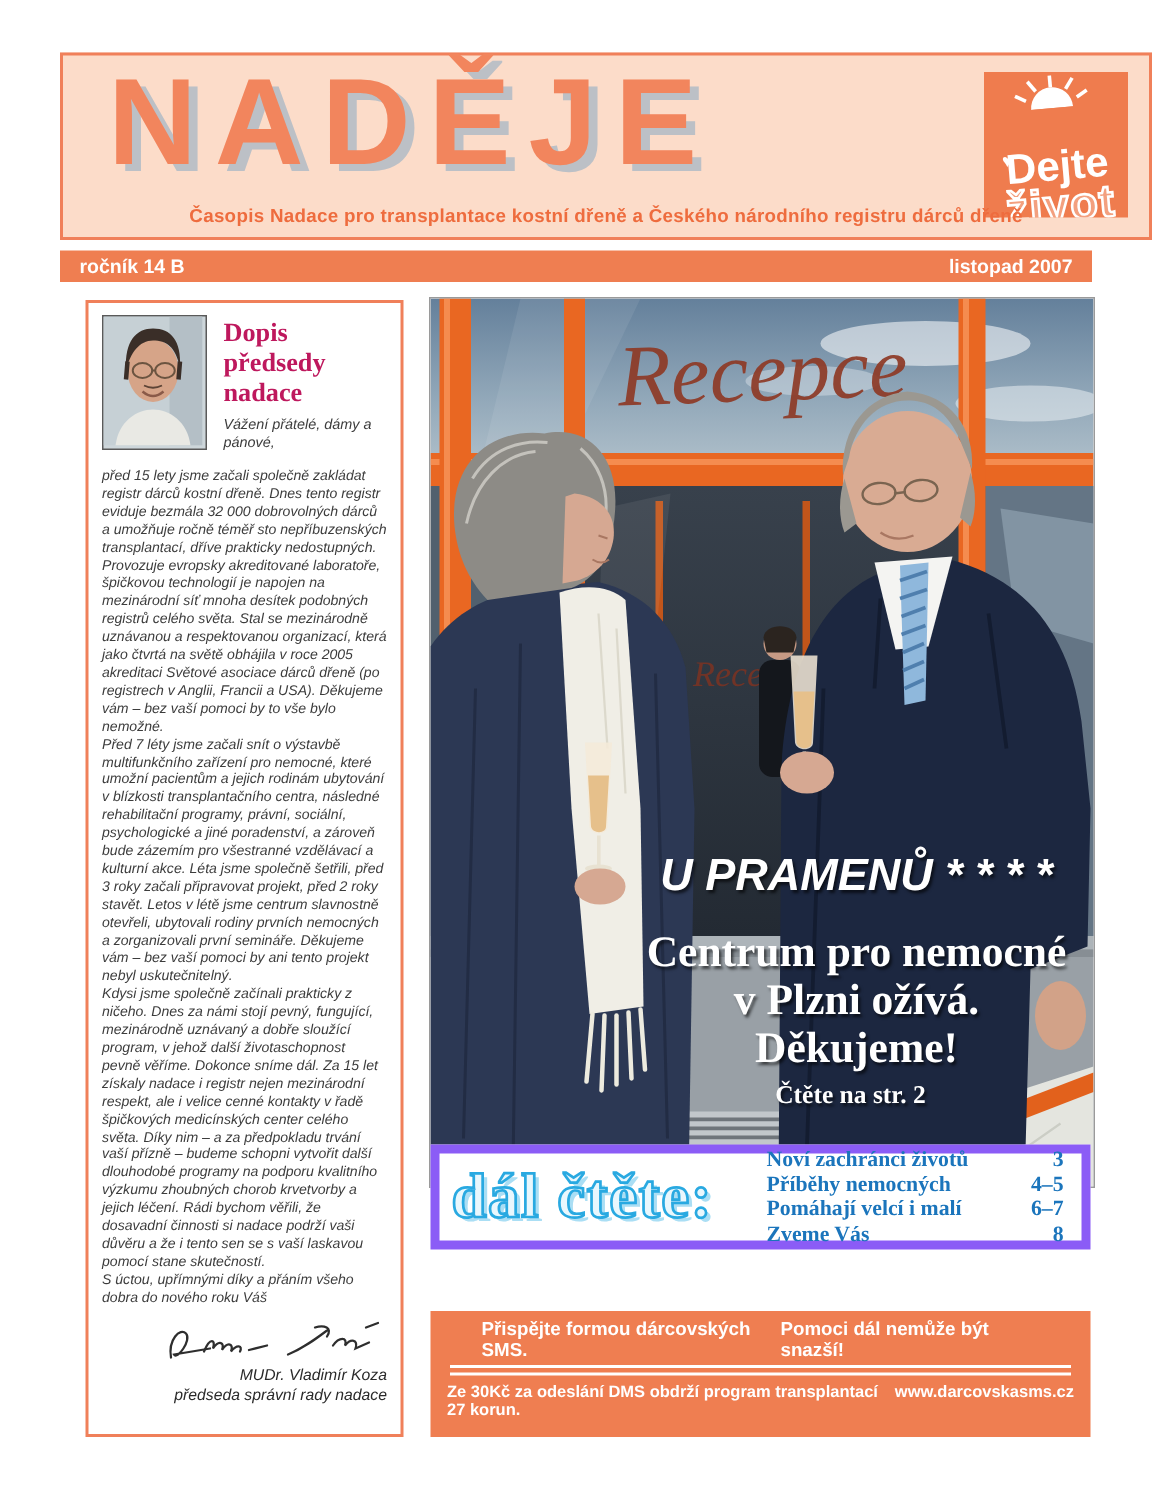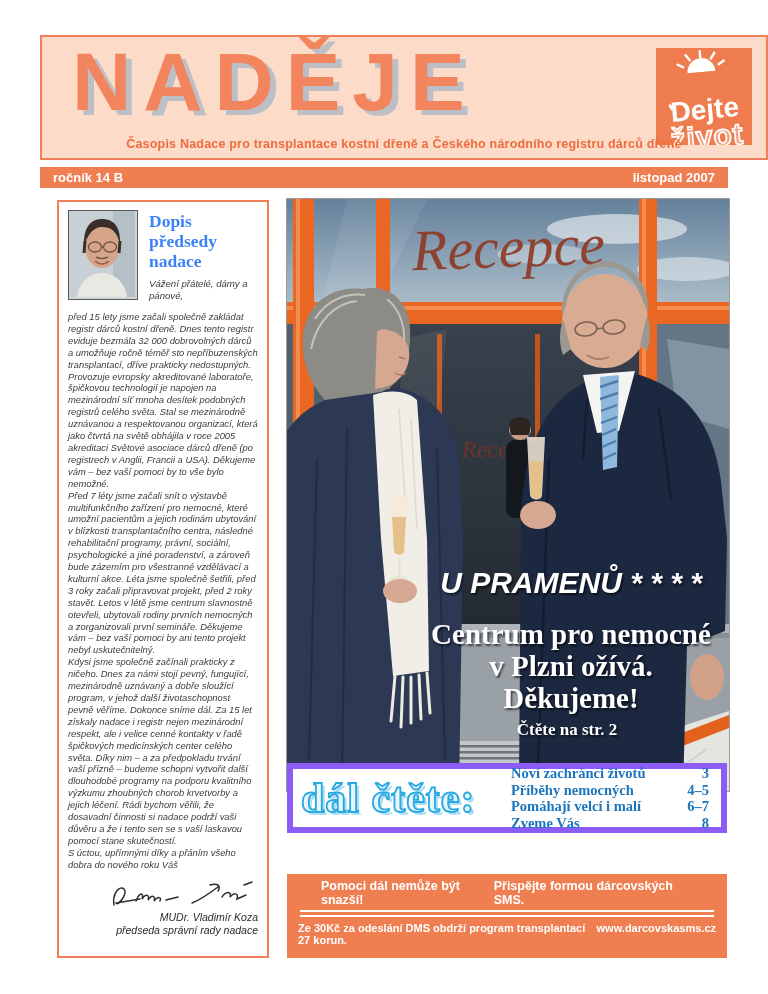--- a/index.html
+++ b/index.html
@@ -26,21 +26,21 @@
   .issue-bar{position:absolute;left:40px;top:167px;width:688px;height:21px;background:#ef7e51;
              color:#fff;font-weight:bold;font-size:13px;display:flex;align-items:center;
              justify-content:space-between;padding:0 13px;box-sizing:border-box;gap:20px;}
 
   
   .letter-box{position:absolute;left:57px;top:200px;width:212px;height:758px;
               border:2px solid #f0805a;box-sizing:border-box;padding:8px 9px;overflow:hidden;}
   .letter-head{display:flex;gap:11px;}
   .portrait{width:68px;height:88px;border:1px solid #5a5a5a;flex:none;background:#cdd6da;}
   .letter-heading{font-family:"Liberation Serif",serif;font-weight:bold;font-size:17.5px;
-                  line-height:20px;color:#3b82f6;margin:1px 0 7px;}
+                  line-height:20px;color:#be185d;margin:1px 0 7px;}
   .salutation{font-style:italic;font-size:9.6px;line-height:12px;color:#3c3c3c;margin:0;}
   .letter-body{margin-top:9px;}
   .letter-body p{font-style:italic;font-size:9.4px;line-height:11.9px;color:#3c3c3c;margin:0;}
   .signature-block{margin-top:8px;text-align:right;}
   .sig-svg{display:block;margin-left:auto;margin-right:2px;}
   .sig-name,.sig-role{font-style:italic;font-size:10.5px;line-height:13px;color:#2a2a2a;text-align:right;}
 
   
   .photo{position:absolute;left:286px;top:198px;width:442px;height:592px;border:1px solid #9a9a9a;}
   .ph-shadow{text-shadow:1.5px 2px 2px rgba(0,0,0,.6);}
@@ -299,22 +299,22 @@
       </div>
       <div class="toc-row">
         <span>Zveme Vás</span>
         <span>8</span>
       </div>
     </div>
   </div>
 
   <div class="sms-banner">
     <div class="sms-row1">
+      <span>Přispějte formou dárcovských SMS.</span>
       <span>Pomoci dál nemůže být snazší!</span>
-      <span>Přispějte formou dárcovských SMS.</span>
     </div>
     <hr class="sms-rule">
     <hr class="sms-rule">
     <div class="sms-row3">
       <span>Ze 30Kč za odeslání DMS obdrží program transplantací 27 korun.</span>
       <span>www.darcovskasms.cz</span>
     </div>
   </div>
 
 </div>

